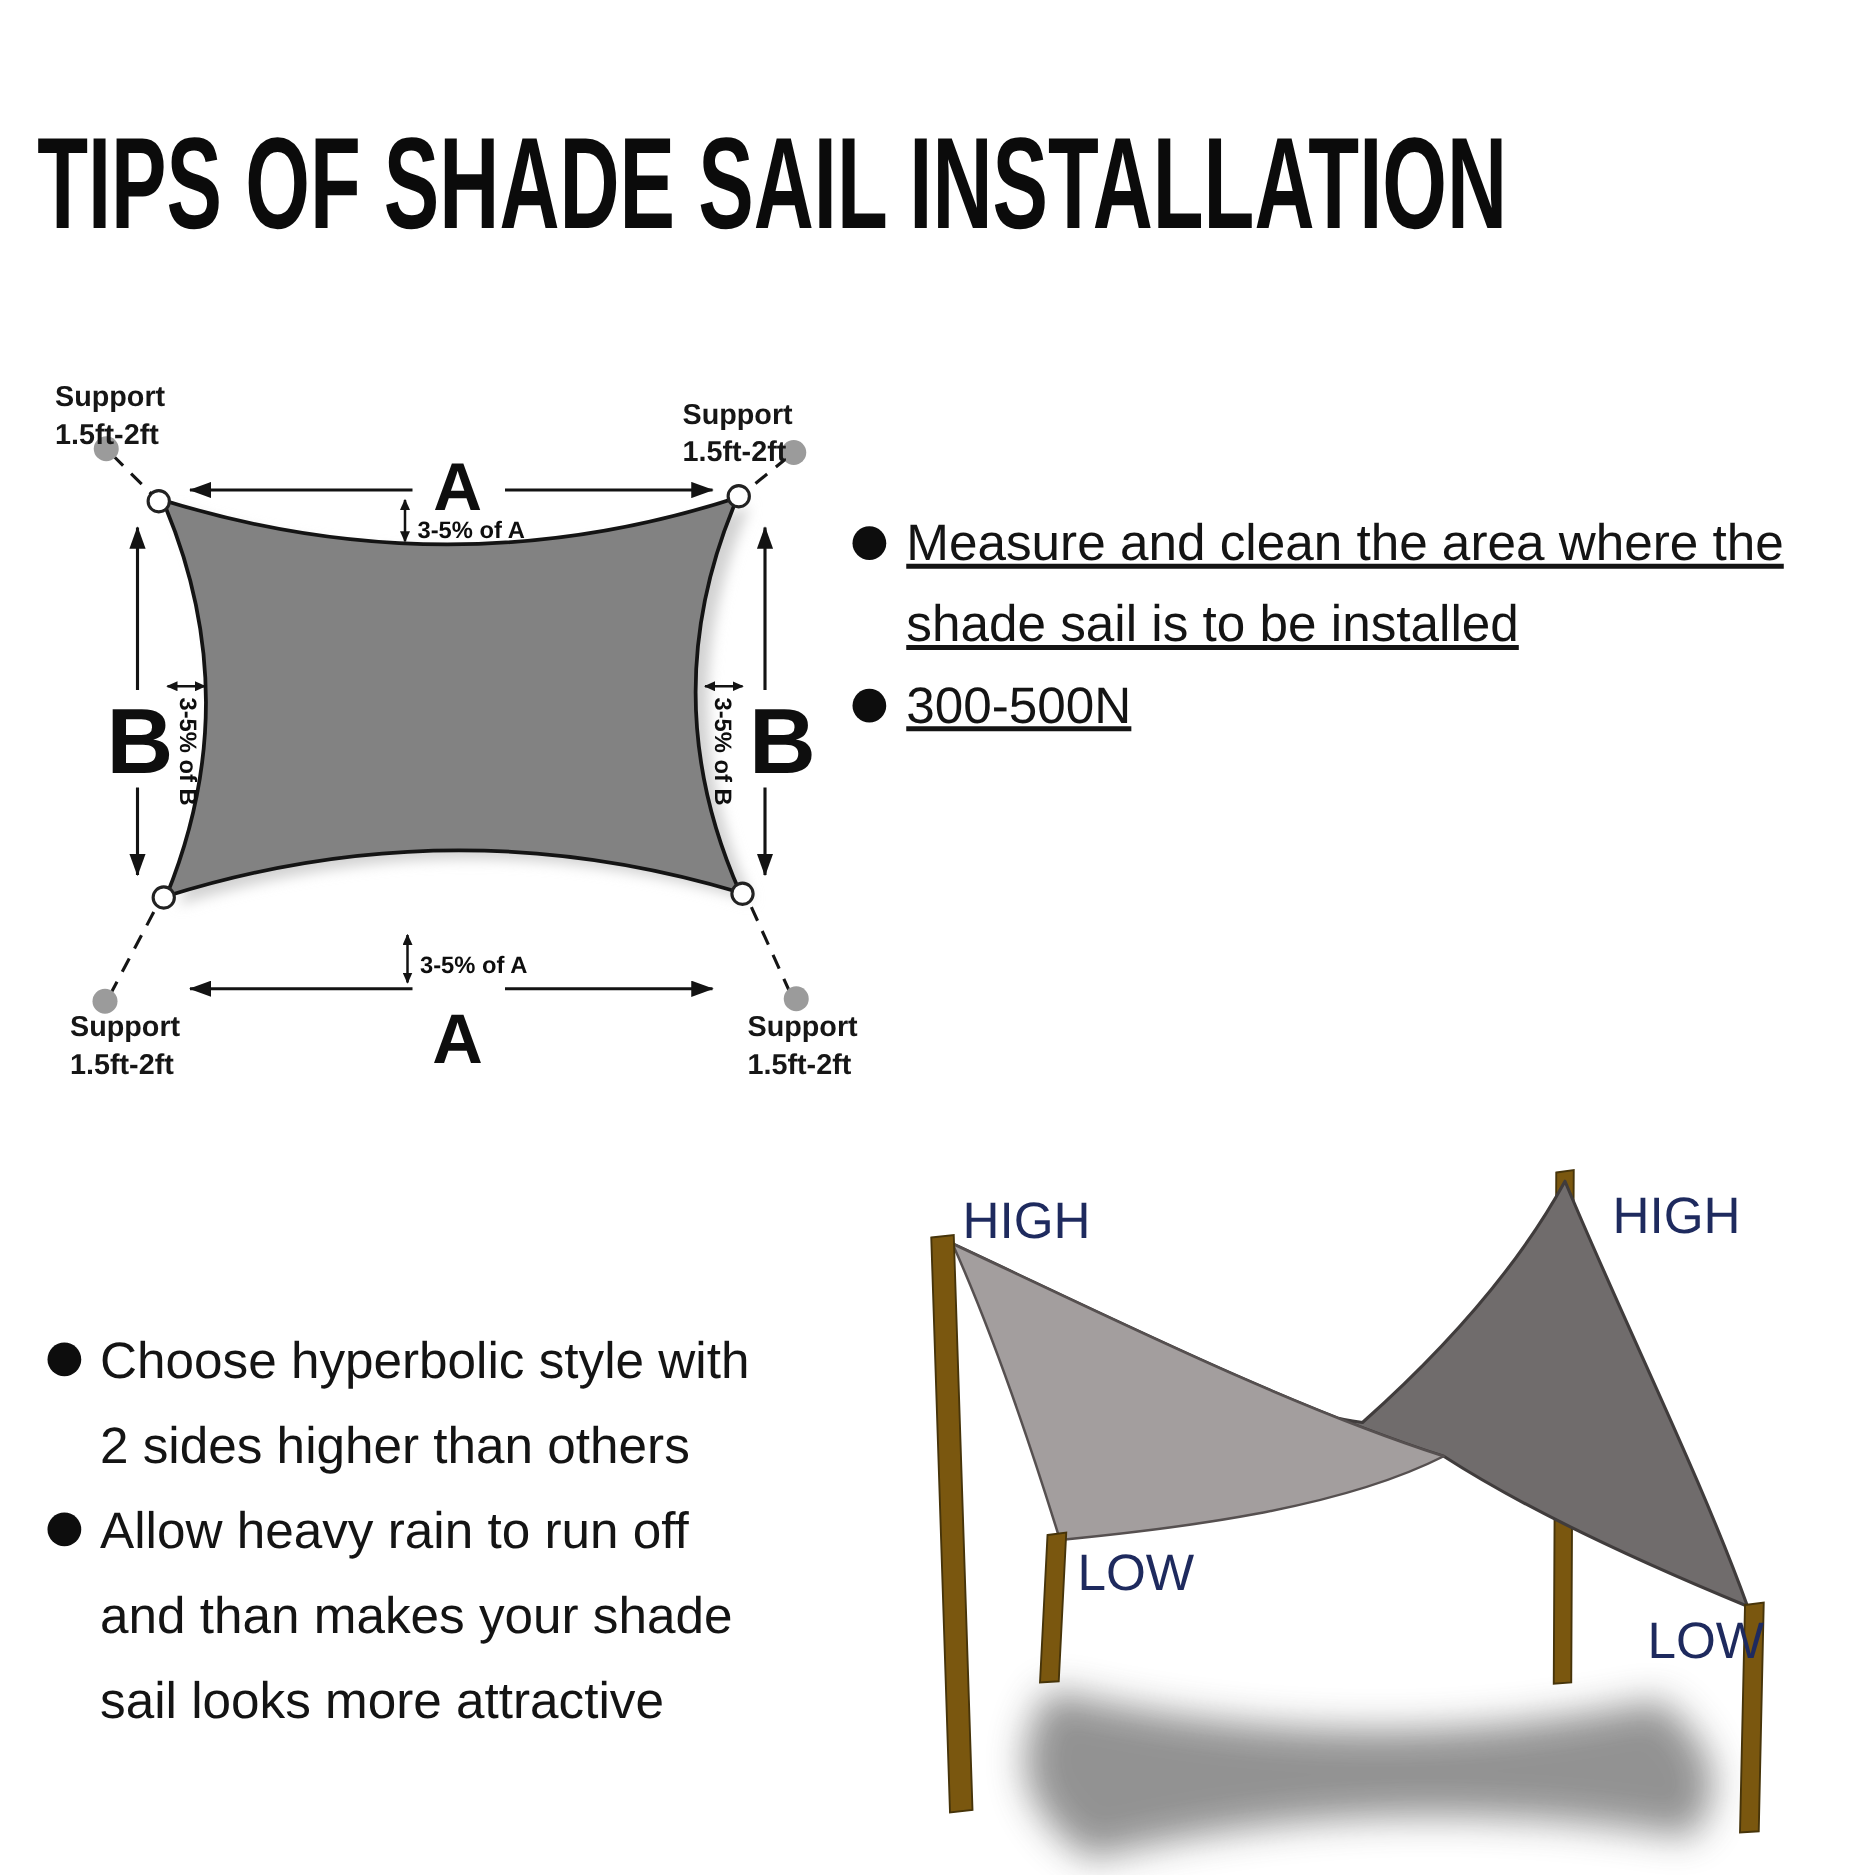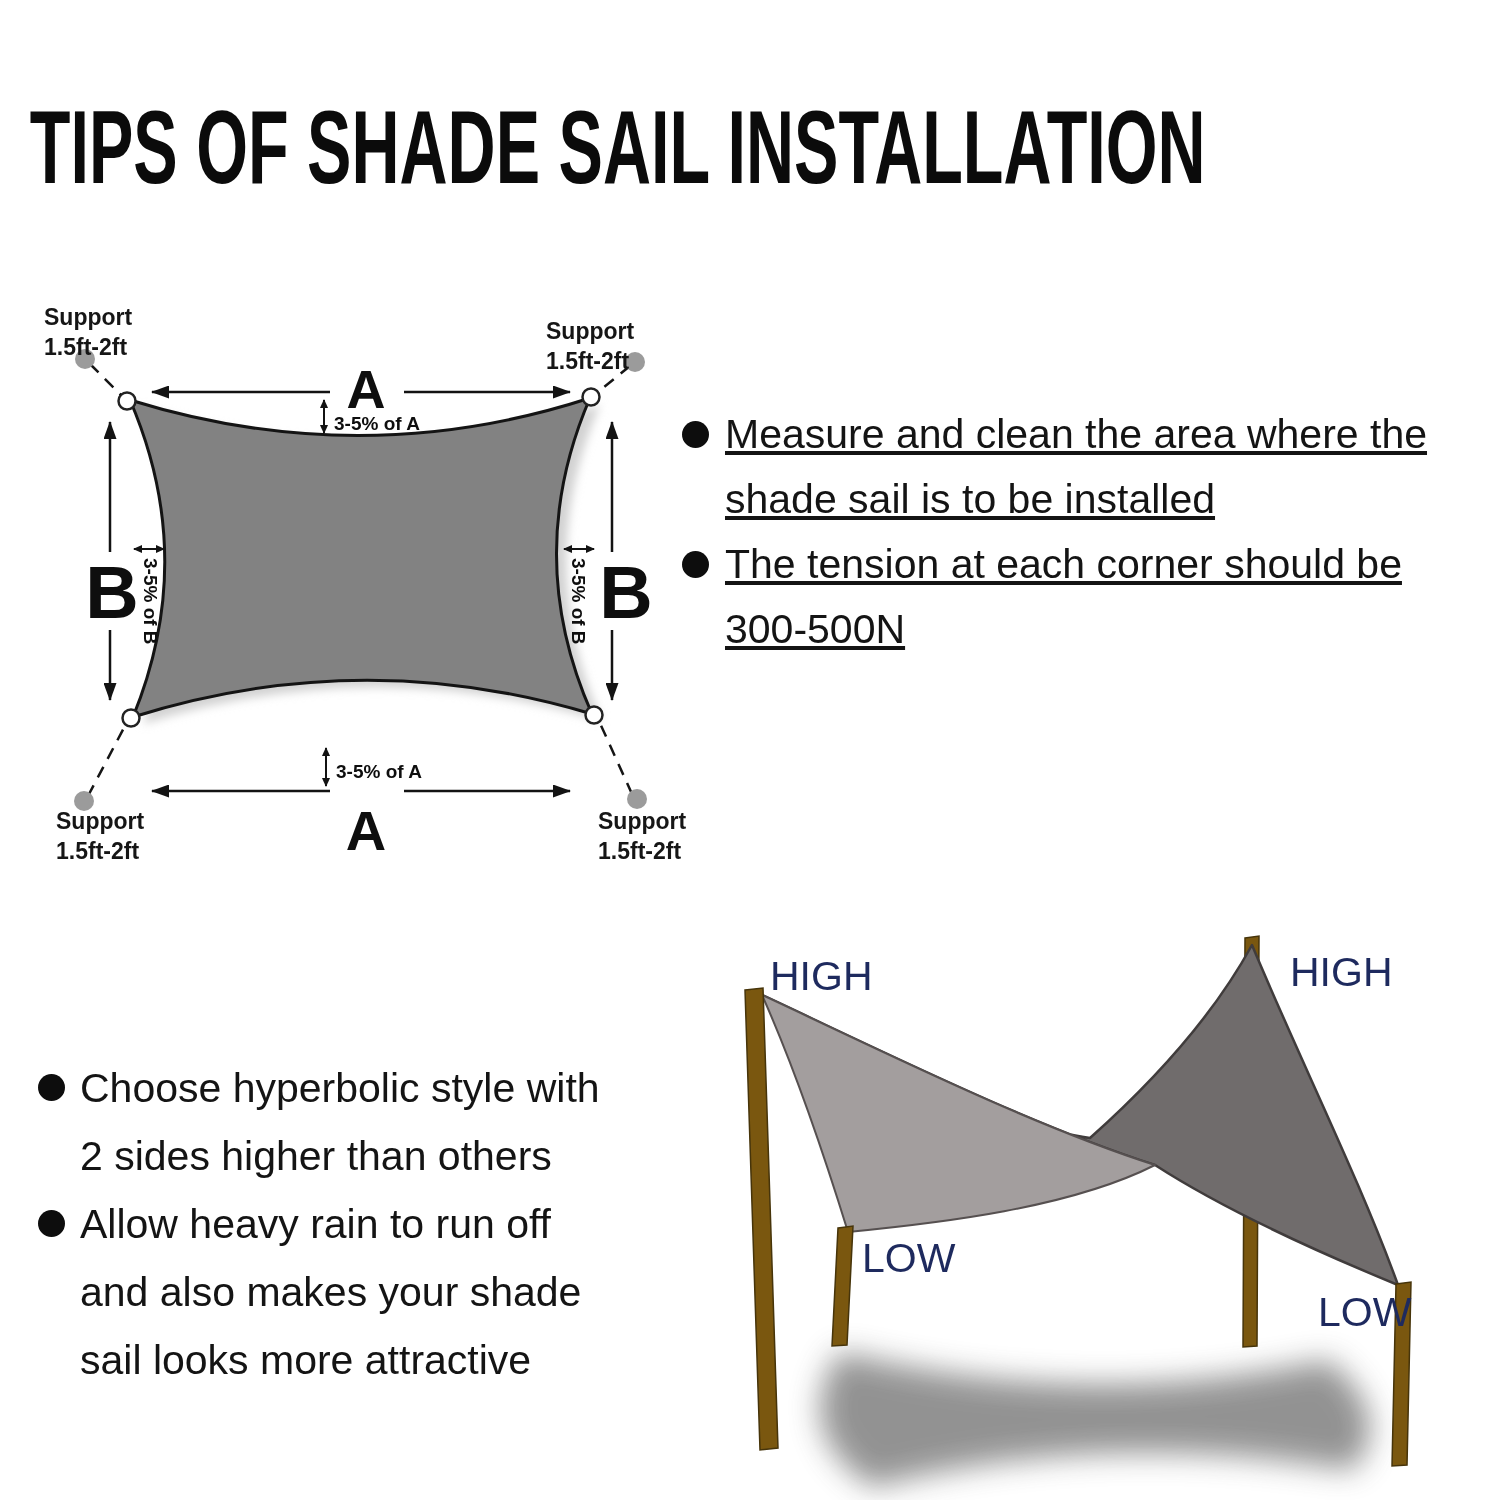--- a/index.html
+++ b/index.html
@@ -111,39 +111,38 @@
   <div class="item">
     <span class="dot"></span>
     <div>
       <div>Measure and clean the area where the</div>
       <div>shade sail is to be installed</div>
     </div>
   </div>
   <div class="item">
     <span class="dot"></span>
     <div>
-      <div>The tension at each corner should be</div>
       <div>300-500N</div>
     </div>
   </div>
 </div>
 
 <div id="tips-left" class="blist">
   <div class="item">
     <span class="dot"></span>
     <div>
       <div>Choose hyperbolic style with</div>
       <div>2 sides higher than others</div>
     </div>
   </div>
   <div class="item">
     <span class="dot"></span>
     <div>
       <div>Allow heavy rain to run off</div>
-      <div>and also makes your shade</div>
+      <div>and than makes your shade</div>
       <div>sail looks more attractive</div>
     </div>
   </div>
 </div>
 
 <svg id="illustration-svg" width="790" height="580" viewBox="700 920 790 580">
   <defs>
     <filter id="blurShadow" x="-30%" y="-30%" width="160%" height="160%">
       <feGaussianBlur stdDeviation="15"></feGaussianBlur>
     </filter>

